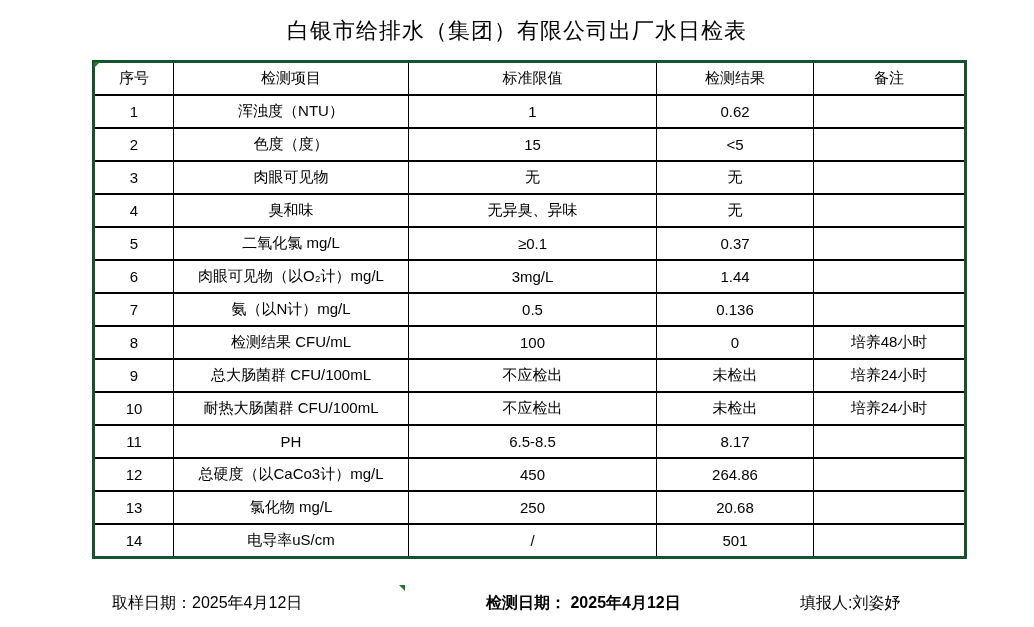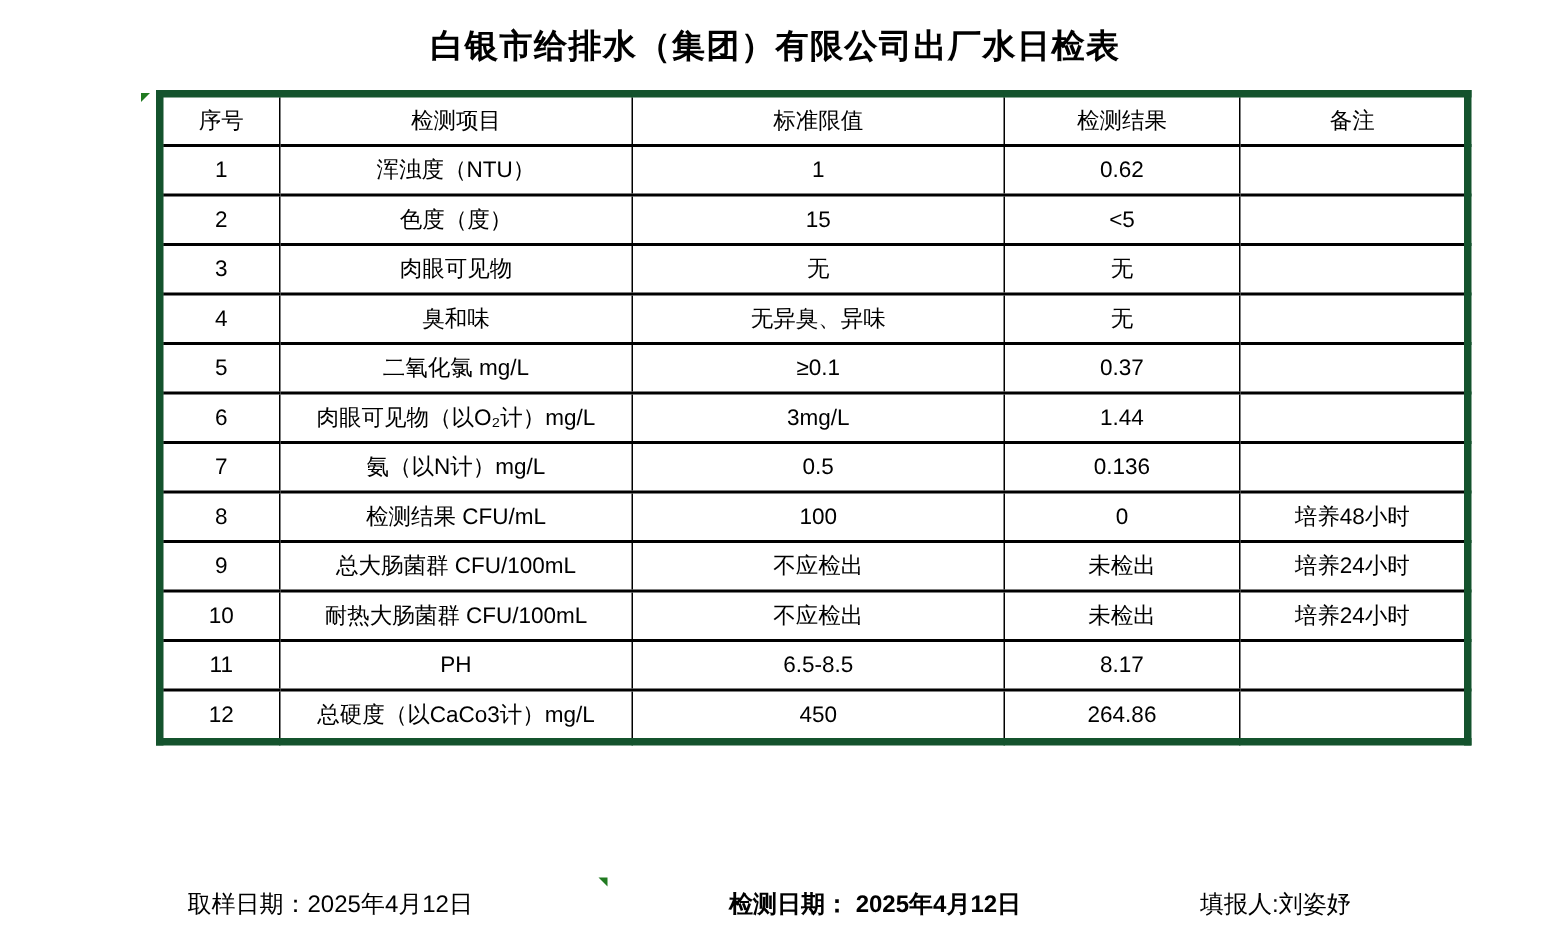--- a/index.html
+++ b/index.html
@@ -9,30 +9,30 @@
     background: #ffffff;
     font-family: "Liberation Sans", "DejaVu Sans", sans-serif;
     color: #000000;
   }
   .page-title {
     position: absolute;
     top: 16px; left: 0;
     width: 100%;
     text-align: center;
     font-size: 22px;
-    font-weight: bold;
+    font-weight: normal;
     letter-spacing: 1px;
   }
   table.check-table {
     position: absolute;
-    left: 104px; top: 60px;
+    left: 92px; top: 60px;
     width: 872px;
     border-collapse: collapse;
     table-layout: fixed;
-    border: 5px solid #14532d;
+    border: 3px solid #14532d;
   }
   table.check-table th,
   table.check-table td {
     border-left: 1px solid #000;
     border-right: 1px solid #000;
     border-top: 2px solid #000;
     border-bottom: 2px solid #000;
     height: 31px;
     padding: 0 2px;
     text-align: center;
@@ -42,21 +42,21 @@
     overflow: hidden;
     white-space: nowrap;
   }
   .footer-line {
     position: absolute;
     top: 593px; left: 0;
     width: 1034px;
     font-size: 16px;
   }
   .footer-item { position: absolute; white-space: nowrap; }
-  .footer-sampling { left: 125px; }
+  .footer-sampling { left: 112px; }
   .footer-testdate { left: 486px; font-weight: bold; }
   .footer-reporter { left: 800px; }
   .flag-tri {
     position: absolute;
     width: 0; height: 0;
   }
   .flag-top-left {
     left: 94px; top: 62px;
     border-top: 6px solid #217a21;
     border-right: 6px solid transparent;
@@ -165,20 +165,34 @@
     <td>8.17</td>
     <td></td>
   </tr>
   <tr>
     <td>12</td>
     <td>总硬度（以CaCo3计）mg/L</td>
     <td>450</td>
     <td>264.86</td>
     <td></td>
   </tr>
+  <tr>
+    <td>13</td>
+    <td>氯化物 mg/L</td>
+    <td>250</td>
+    <td>20.68</td>
+    <td></td>
+  </tr>
+  <tr>
+    <td>14</td>
+    <td>电导率uS/cm</td>
+    <td>/</td>
+    <td>501</td>
+    <td></td>
+  </tr>
 </tbody>
   </table>
 
 <div class="flag-tri flag-top-left"></div>
 <div class="flag-tri flag-bottom"></div>
 
 <div class="footer-line">
   <span class="footer-item footer-sampling">取样日期：2025年4月12日</span>
   <span class="footer-item footer-testdate">检测日期： 2025年4月12日</span>
   <span class="footer-item footer-reporter">填报人:刘姿妤</span>

